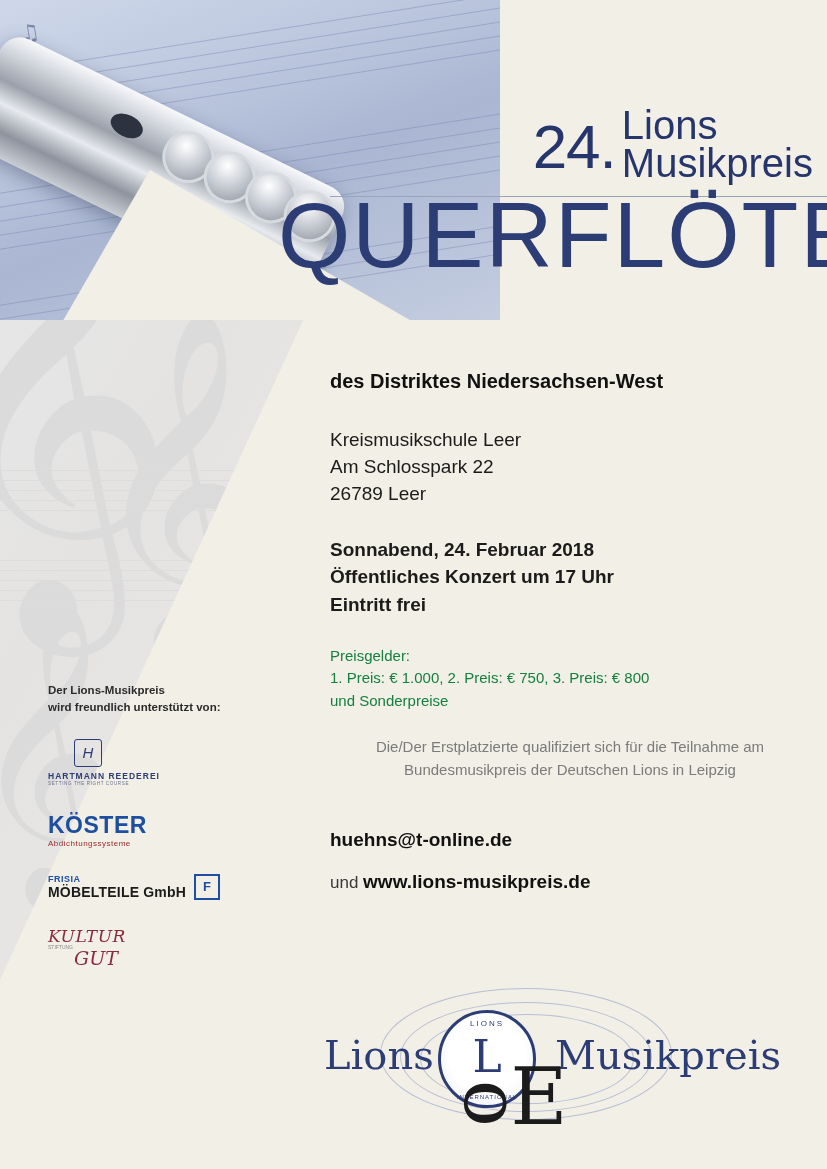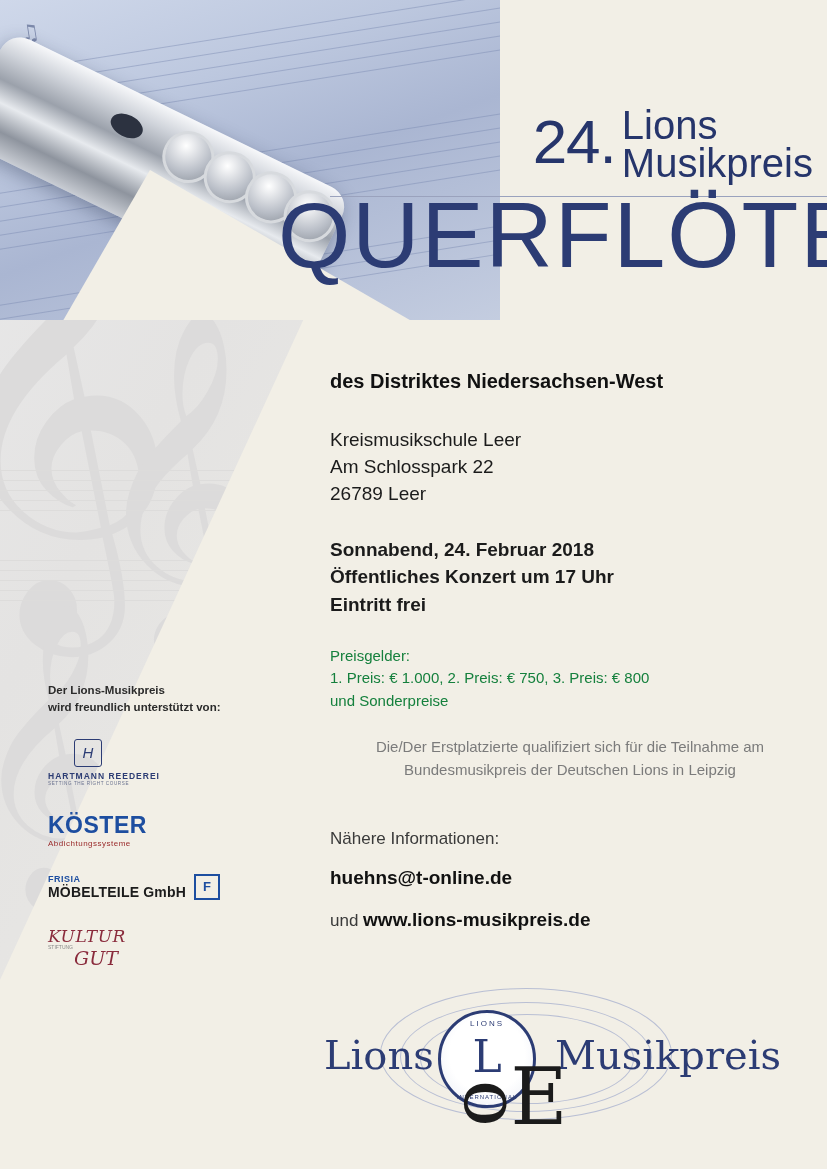--- a/index.html
+++ b/index.html
@@ -122,21 +122,21 @@
     letter-spacing: 0px;
   }
   .lions-line2 {
     font-size: 40px;
     color: #26356b;
   }
   .title-row {
     position: absolute;
     right: 14px; top: 100px;
     display: flex;
-    align-items: center;
+    align-items: flex-end;
   }
   .title-stack {
     display: flex;
     flex-direction: column;
     line-height: 0.95;
     margin-left: 6px;
     padding-top: 6px;
   }
   .querfloete {
     position: absolute;
@@ -428,21 +428,20 @@
       <div>Preisgelder:</div>
       <div>1. Preis: € 1.000, 2. Preis: € 750, 3. Preis: € 800</div>
       <div>und Sonderpreise</div>
     </div>
 
     <div class="qualify">
       <div>Die/Der Erstplatzierte qualifiziert sich für die Teilnahme am</div>
       <div>Bundesmusikpreis der Deutschen Lions in Leipzig</div>
     </div>
 
-    <div class="info-label">Nähere Informationen:</div>
     <div class="email">huehns@t-online.de</div>
     <div class="web">
       <span>und </span><b>www.lions-musikpreis.de</b>
     </div>
   </div>
 
   <div class="sponsors">
     <div class="s-head">
       <div>Der Lions-Musikpreis</div>
       <div>wird freundlich unterstützt von:</div>

